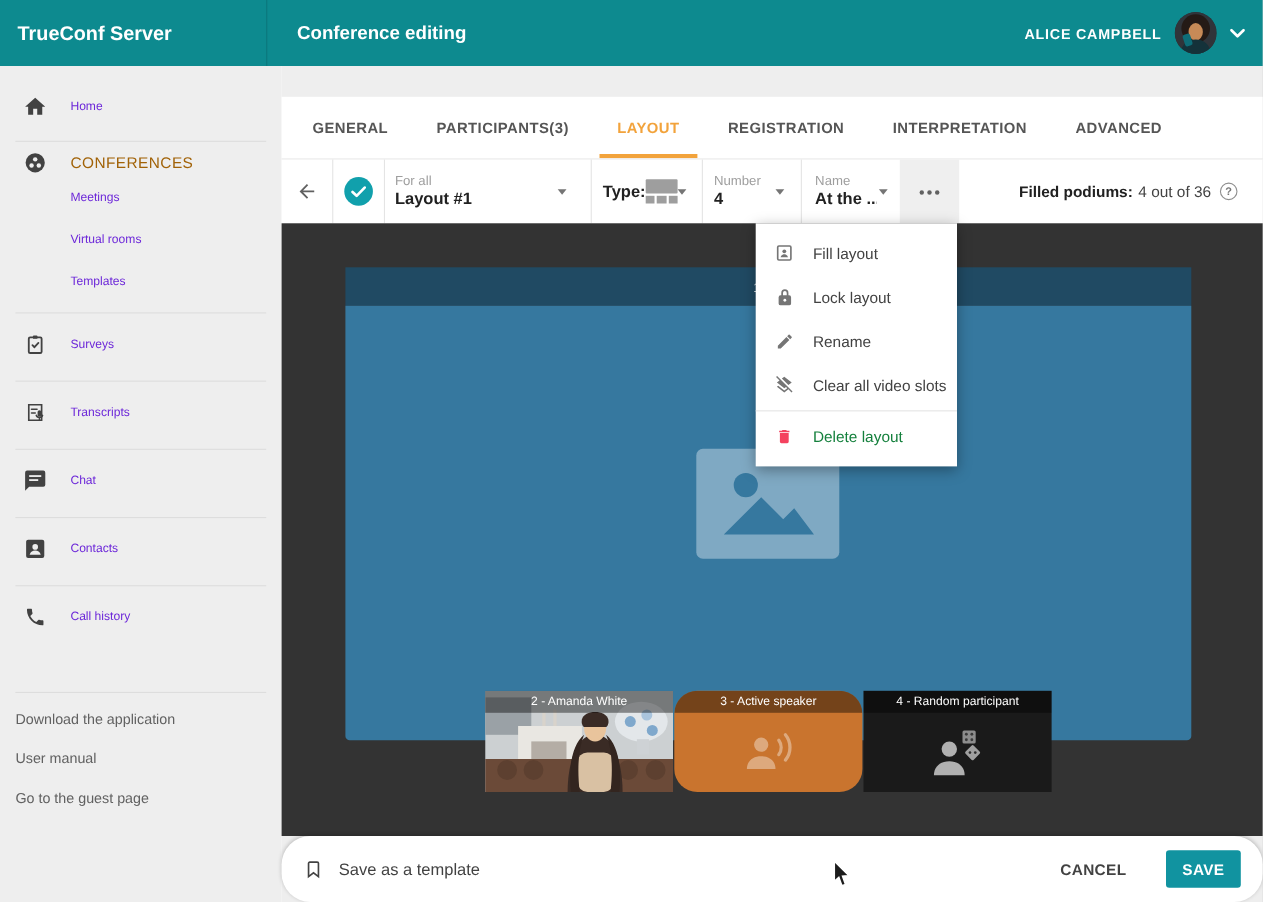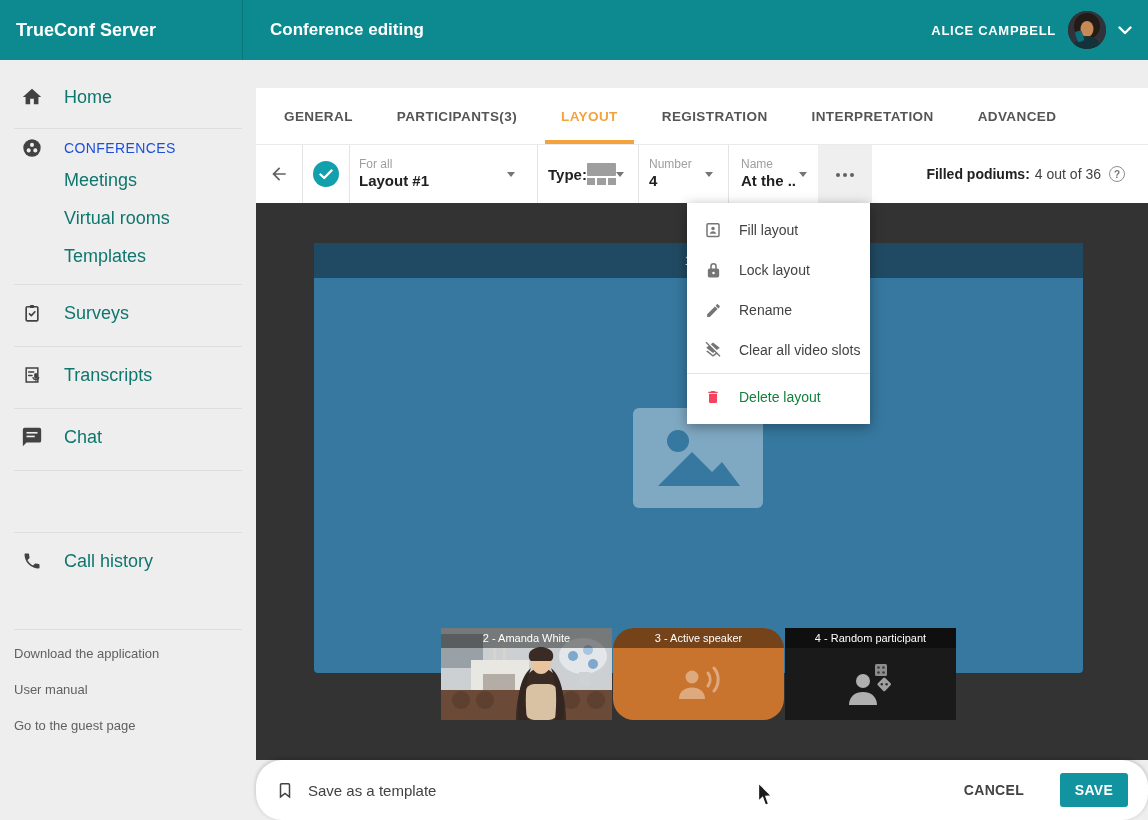--- a/index.html
+++ b/index.html
@@ -15,22 +15,22 @@
   .brand { width:242px; padding-left:16px; color:#fff; font-size:18px; font-weight:700; }
   .header-vdiv { width:1px; align-self:stretch; background:rgba(0,0,0,0.14); }
   .page-title { flex:1; padding-left:27px; color:#fff; font-size:17px; font-weight:700; }
   .user { display:flex; align-items:center; gap:12px; padding-right:16px; cursor:pointer; }
   .user-name { color:#fff; font-size:13px; font-weight:700; letter-spacing:.7px; }
   .avatar { width:38px; height:38px; border-radius:50%; overflow:hidden; background:#2c2c30; flex:none; }
   
   .sidebar { position:absolute; left:0; top:60px; width:256px; height:760px; background:#eeeeee; }
   .nav-row { position:absolute; left:0; width:256px; height:38px; display:flex; align-items:center; padding-left:20px; cursor:pointer; }
   .nav-icon { width:24px; height:24px; flex:none; display:flex; align-items:center; justify-content:center; }
-  .nav-label { margin-left:20px; font-size:18px; color:#0f766e; }
-  .nav-section { font-size:14px; color:#1d4ed8; letter-spacing:.4px; }
+  .nav-label { margin-left:20px; font-size:11px; color:#6d28d9; }
+  .nav-section { font-size:14px; color:#a16207; letter-spacing:.4px; }
   .side-divider { position:absolute; left:14px; right:14px; height:1px; background:#ddd; }
   .side-link { position:absolute; left:0; width:256px; height:24px; display:flex; align-items:center;
     padding-left:14px; font-size:13px; color:#616161; cursor:pointer; }
   
   .main { position:absolute; left:256px; top:60px; width:892px; height:760px; background:#eeeeee; }
   .tabbar { position:absolute; left:0; top:28px; width:892px; height:56px; background:#fff;
     display:flex; align-items:stretch; padding-left:12px; }
   .tab { position:relative; display:flex; align-items:center; padding:0 16px; margin-right:12px;
     font-size:13.5px; font-weight:700; letter-spacing:.4px; color:#555; cursor:pointer; white-space:nowrap; }
   .tab.active { color:#f2a33c; }
@@ -181,20 +181,30 @@
       <svg width="22" height="22" viewBox="0 0 24 24">
         <path d="M20 2H4a2 2 0 0 0-2 2v18l4-4h14a2 2 0 0 0 2-2V4a2 2 0 0 0-2-2z" fill="#424242"></path>
         <rect x="6" y="6.5" width="12" height="1.8" fill="#eeeeee"></rect>
         <rect x="6" y="10.5" width="9" height="1.8" fill="#eeeeee"></rect>
       </svg>
     </span>
     <span class="nav-label">Chat</span>
   </div>
   <div class="side-divider" style="top:410px"></div>
 
+  <div class="nav-row" style="top:420px">
+    <span class="nav-icon">
+      <svg width="22" height="22" viewBox="0 0 24 24">
+        <path d="M19 3H5a2 2 0 0 0-2 2v14a2 2 0 0 0 2 2h14a2 2 0 0 0 2-2V5a2 2 0 0 0-2-2z" fill="#424242"></path>
+        <circle cx="12" cy="10" r="2.8" fill="#eeeeee"></circle>
+        <path d="M6.5 17.8c.8-2.7 3-4.1 5.5-4.1s4.7 1.4 5.5 4.1z" fill="#eeeeee"></path>
+      </svg>
+    </span>
+    <span class="nav-label">Contacts</span>
+  </div>
   <div class="side-divider" style="top:472px"></div>
 
   <div class="nav-row" style="top:482px">
     <span class="nav-icon">
       <svg width="20" height="20" viewBox="0 0 24 24">
         <path d="M6.62 10.79c1.44 2.83 3.76 5.14 6.59 6.59l2.2-2.2c.27-.27.67-.36 1.02-.24 1.12.37 2.33.57 3.57.57.55 0 1 .45 1 1V20c0 .55-.45 1-1 1-9.39 0-17-7.61-17-17 0-.55.45-1 1-1h3.5c.55 0 1 .45 1 1 0 1.25.2 2.45.57 3.57.11.35.03.74-.25 1.02l-2.2 2.2z" fill="#424242"></path>
       </svg>
     </span>
     <span class="nav-label">Call history</span>
   </div>

